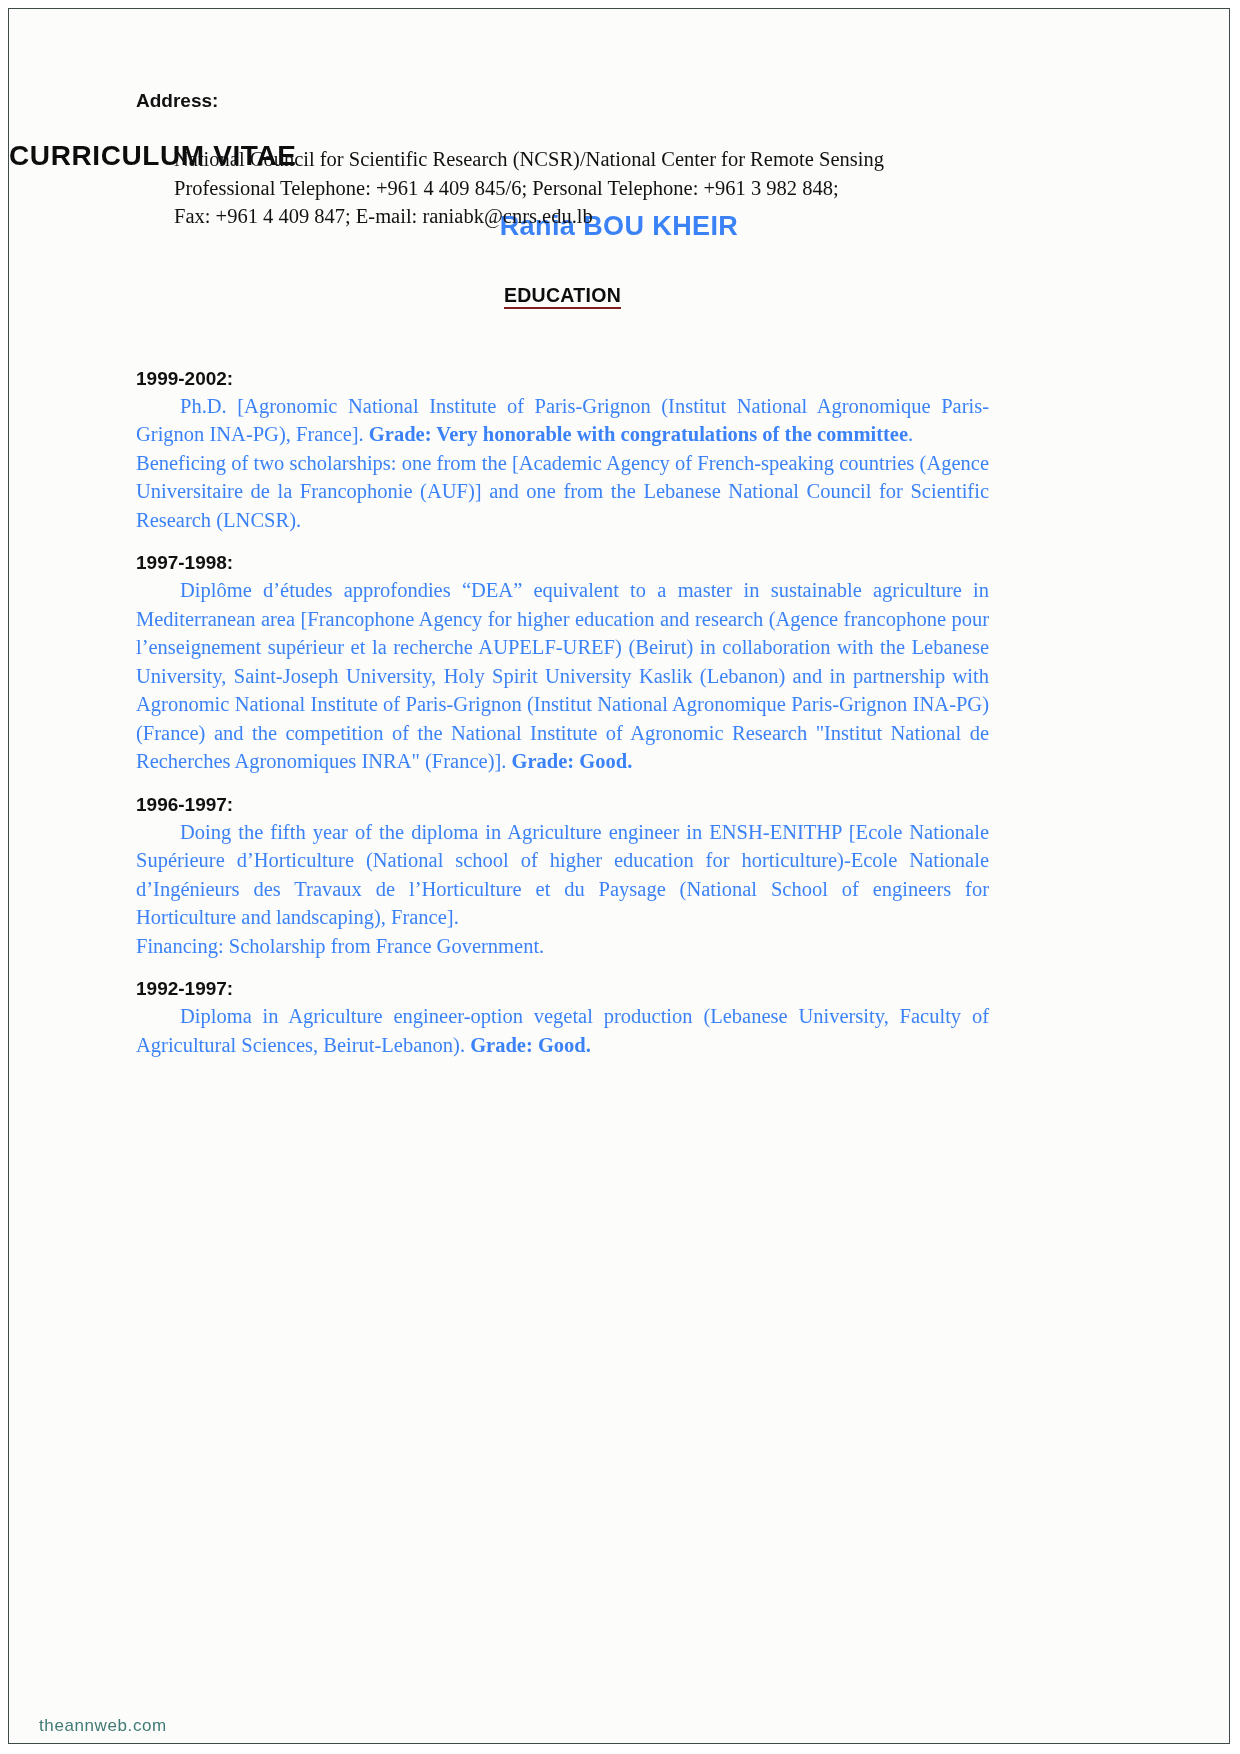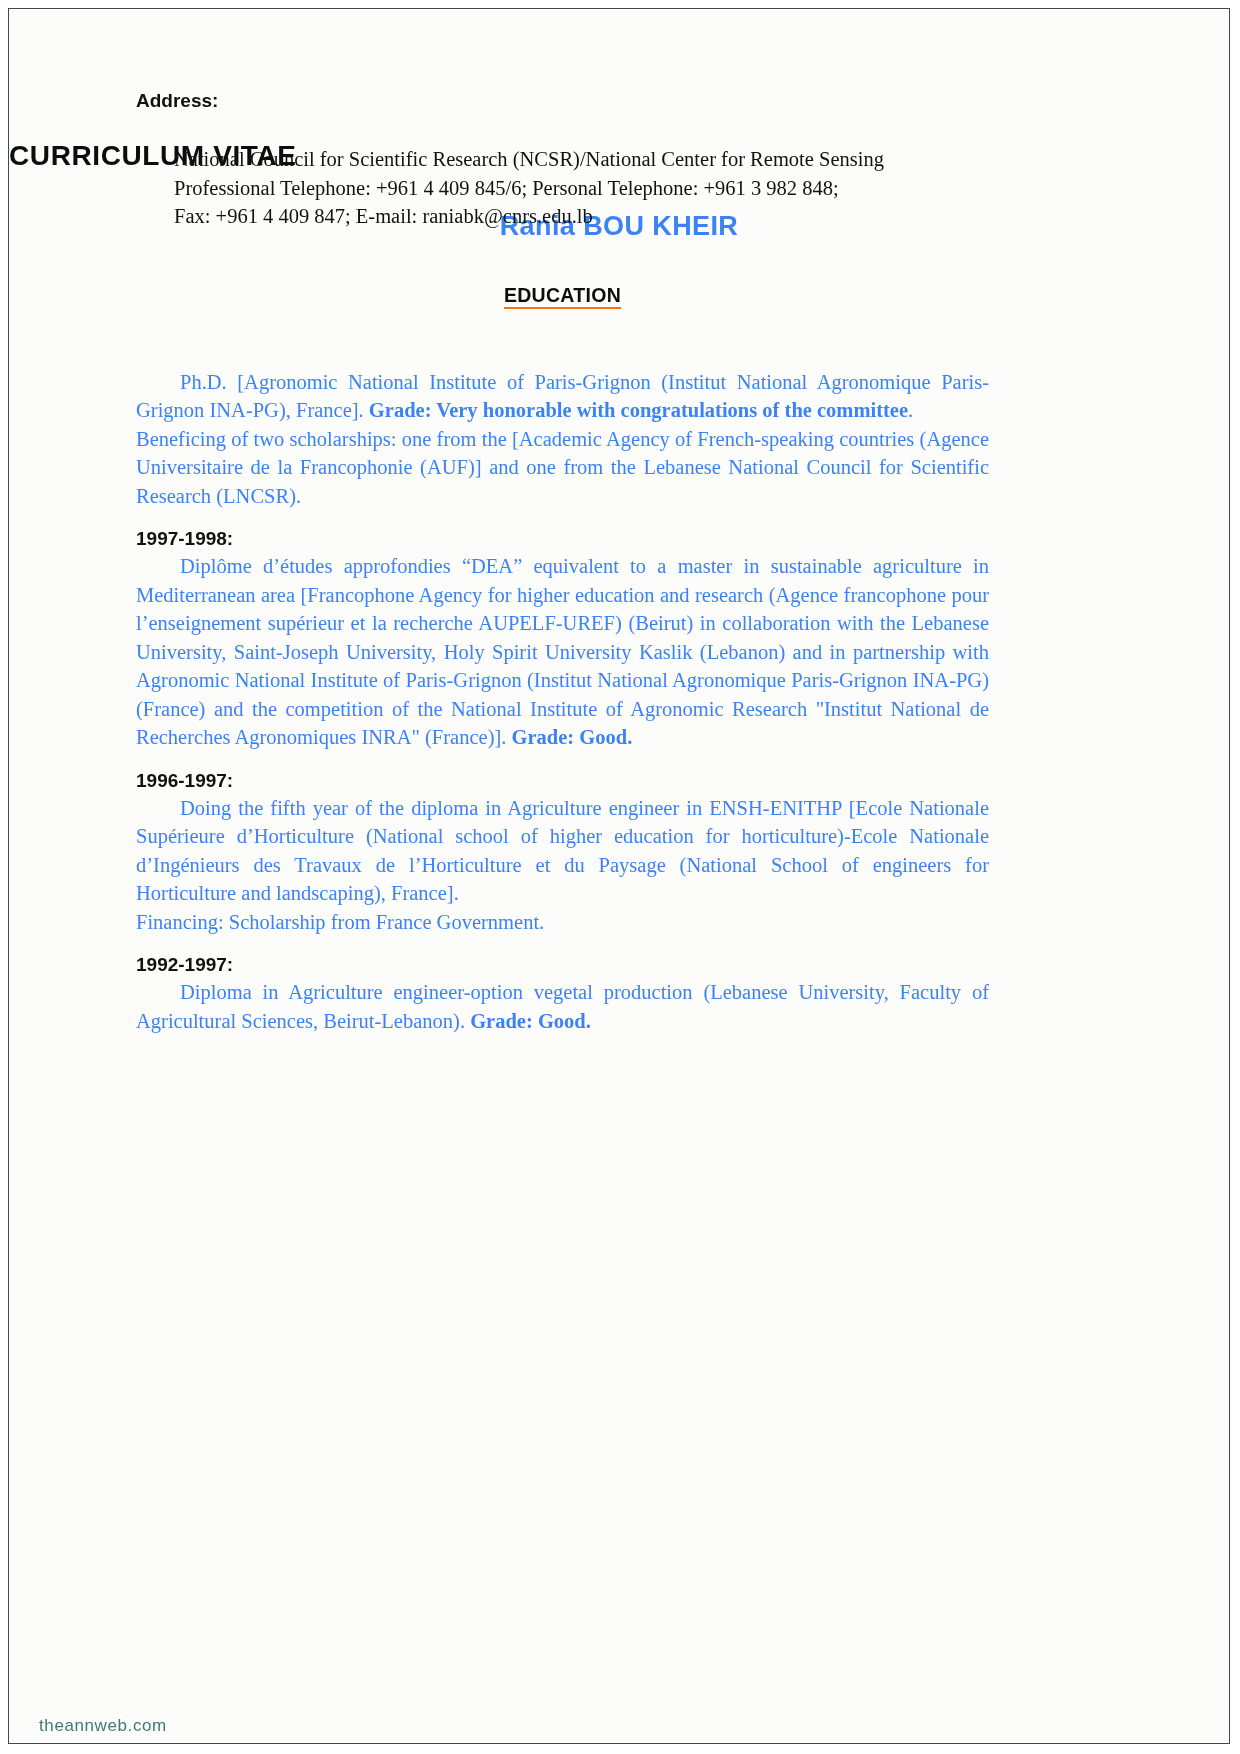--- a/index.html
+++ b/index.html
@@ -86,21 +86,21 @@
   .section-heading {
     text-align: center;
     font-family: "Liberation Sans", sans-serif;
     font-weight: bold;
     font-size: 19.5px;
     color: #0d0d0d;
     letter-spacing: 0.3px;
     margin: 0;
   }
   .section-heading span {
-    border-bottom: 2px solid #f97316;
+    border-bottom: 2px solid #7f1d1d;
     padding-bottom: 1px;
   }
 
   .entry { margin: 0; }
   .entry-year {
     font-family: "Liberation Sans", sans-serif;
     font-weight: bold;
     font-size: 19px;
     color: #111;
     margin: 0 0 2px 0;
@@ -152,20 +152,21 @@
       </div>
 
       <div style="height:53px"></div>
       <div class="section-heading">
         <span>EDUCATION</span>
       </div>
 
       <div style="height:61px"></div>
       <div id="education-entries">
           <div class="entry">
+            <div class="entry-year">1999-2002:</div>
             <p class="entry-body indent"><span>Ph.D. [Agronomic National Institute of Paris-Grignon (Institut National Agronomique Paris-Grignon INA-PG), France]. </span><b>Grade: Very honorable with congratulations of the committee</b><span>.</span></p>
             <p class="entry-body"><span>Beneficing of two scholarships: one from the [Academic Agency of French-speaking countries (Agence Universitaire de la Francophonie (AUF)] and one from the Lebanese National Council for Scientific Research (LNCSR).</span></p>
           </div>
           <div class="gap-md"></div>
           <div class="entry">
             <div class="entry-year">1997-1998:</div>
             <p class="entry-body indent"><span>Diplôme d’études approfondies “DEA” equivalent to a master in sustainable agriculture in Mediterranean area [Francophone Agency for higher education and research (Agence francophone pour l’enseignement supérieur et la recherche AUPELF-UREF) (Beirut) in collaboration with the Lebanese University, Saint-Joseph University, Holy Spirit University Kaslik (Lebanon) and in partnership with Agronomic National Institute of Paris-Grignon (Institut National Agronomique Paris-Grignon INA-PG) (France) and the competition of the National Institute of Agronomic Research "Institut National de Recherches Agronomiques INRA" (France)]. </span><b>Grade: Good.</b></p>
           </div>
           <div class="gap-md"></div>
           <div class="entry">

